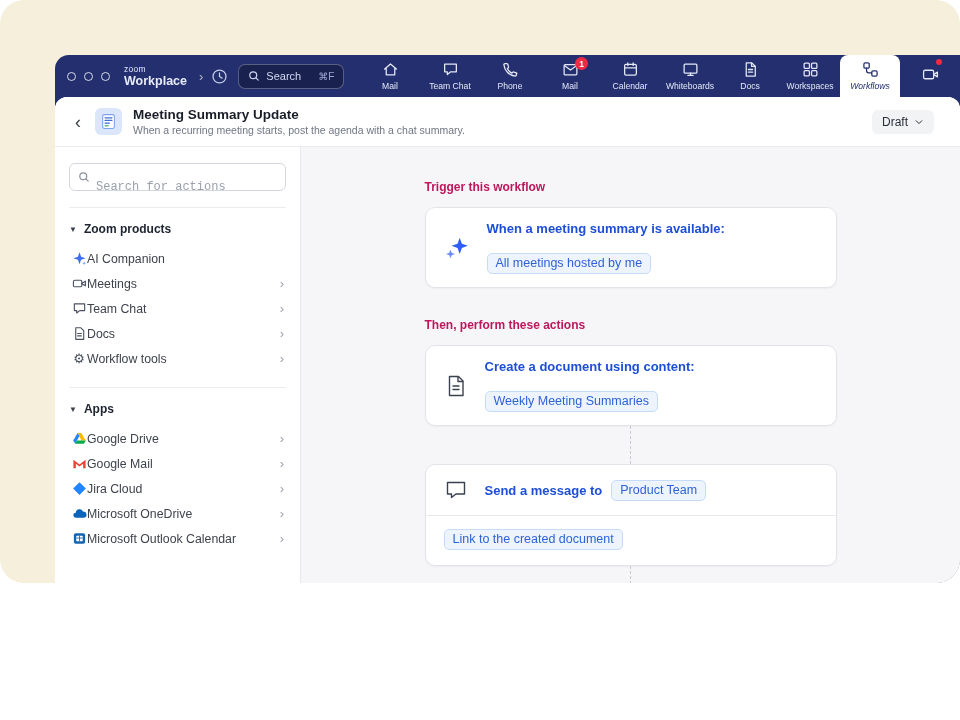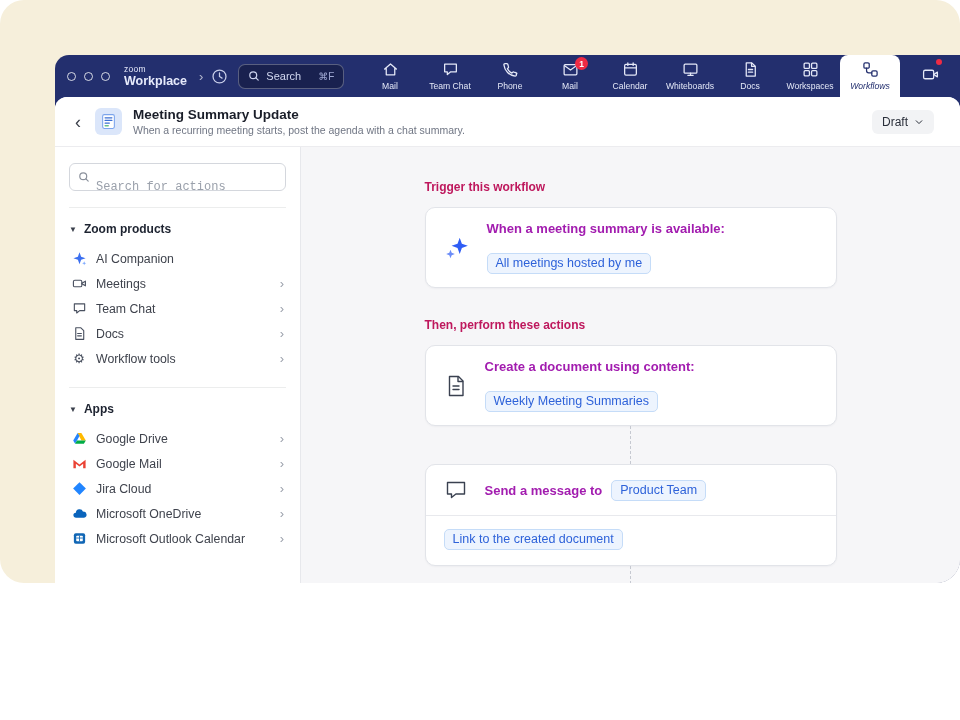--- a/index.html
+++ b/index.html
@@ -41,32 +41,32 @@
   
   .sidebar { width:246px; background:#fff; border-right:1px solid #e7e8ec; padding:16px 14px 0 14px; flex-shrink:0; }
   .sb-title { font-size:13px; font-weight:700; color:#1d2330; margin-bottom:11px; }
   .sb-search { display:flex; align-items:center; gap:6px; border:1px solid #d4d7dd; border-radius:6px; height:28px; padding:0 8px; background:#fff; }
   .sb-search input { border:none; outline:none; flex:1; font-size:12px; color:#3a3f4a; font-family:Liberation Mono, monospace; background:transparent;margin-top:20px; }
   .sb-search input::placeholder { color:#9aa0ab; }
   .sb-sec { border-top:1px solid #eceded; margin-top:16px; padding-top:14px; }
   .sb-sec:first-of-type { border-top:none; }
   .sec-head { display:flex; align-items:center; gap:7px; font-size:12px; font-weight:700; color:#1d2330; margin-bottom:10px; cursor:pointer; }
   .tri { font-size:8px; color:#3b404c; }
-  .sb-item { display:flex; align-items:center; gap:9px; height:25px; font-size:12.3px; color:#3f434d; cursor:pointer; padding:0 2px; }
+  .sb-item { display:flex; align-items:center; height:25px; font-size:12.3px; color:#3f434d; cursor:pointer; padding:0 2px; }
   .sb-item .ic { width:16px; display:flex; justify-content:center; }
   .sb-item .chev { margin-left:auto; color:#9ba1ac; font-size:13px; }
   .gear { font-size:13px; color:#4a5160; line-height:1; }
 
   
   .canvas { flex:1; background:#f6f6f8; overflow:hidden; }
   .flow { width:412px; margin:33px auto 0 auto; }
   .flow-h { font-size:12px; font-weight:700; color:#be185d; margin-bottom:13px; }
   .card { background:#fff; border:1px solid #e2e4e9; border-radius:10px; box-shadow:0 1px 2px rgba(20,25,40,.04); }
   .card-row { display:flex; align-items:center; gap:17px; padding:13px 18px; }
-  .card-text { font-size:13px; font-weight:600; color:#a21caf; }
+  .card-text { font-size:13px; font-weight:600; color:#1d4ed8; }
   .chip { display:inline-block; background:#edf4fe; border:1px solid #c5dcf8; border-radius:5px; padding:2px 8px 3px 8px; color:#2e62d9; font-size:12.5px; font-weight:500; cursor:pointer; }
   .stack .chip { margin-top:17px; }
   .h2gap { margin-top:30px; }
   .connector { display:flex; justify-content:center; }
   .dash { width:0; border-left:1.5px dashed #c6c9d1; }
   .dash.h38 { height:38px; } .dash.h28 { height:28px; }
   .end-node { width:10px; height:10px; border:1.5px solid #b4b8c2; border-radius:50%; margin:0 auto; background:#f6f6f8; }
   .msg-body { border-top:1px solid #e8e9ed; padding:13px 18px 15px 18px; }
   .msg-text { font-size:12.5px; color:#3a3f4a; margin-bottom:8px; }
   .inline-row { display:flex; align-items:center; gap:9px; }

